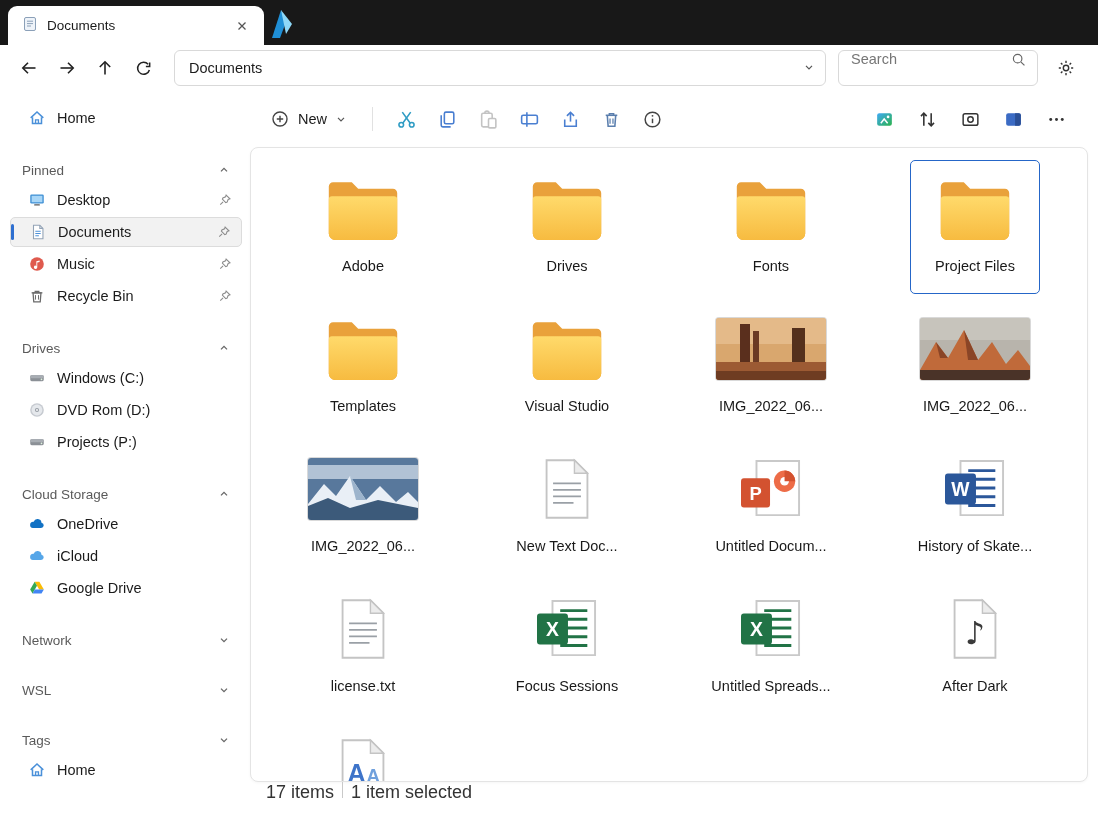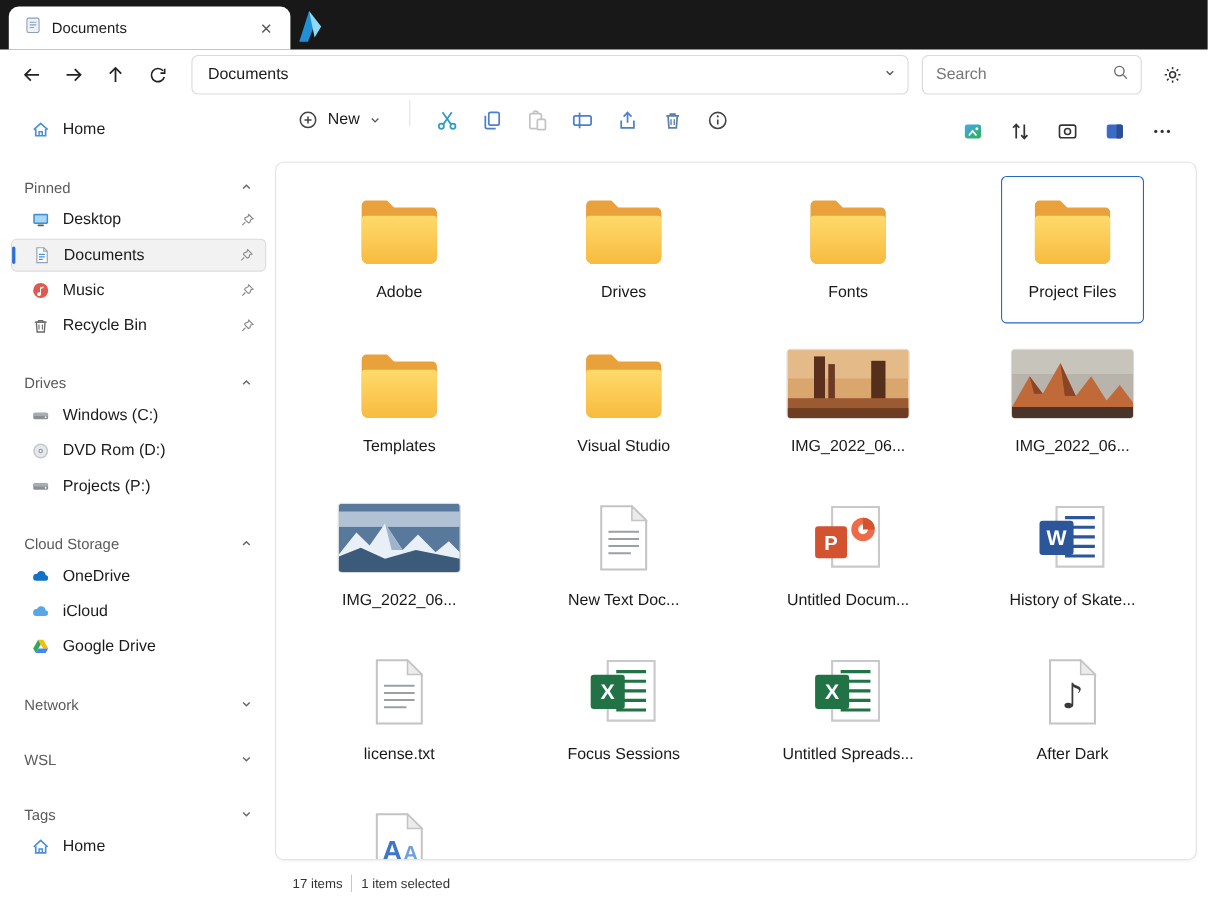--- a/index.html
+++ b/index.html
@@ -15,21 +15,21 @@
   .tab-close { margin-left:auto; width:24px; height:24px; border-radius:4px; display:flex; align-items:center; justify-content:center; }
   .peek-logo { position:absolute; left:266px; top:8px; width:30px; height:32px; }
 
   
   .navbar { height:46px; display:flex; align-items:center; padding:0 14px 0 12px; gap:4px; background:#fff; }
   .nav-btn { width:34px; height:34px; border-radius:5px; display:flex; align-items:center; justify-content:center; }
   .addressbar { flex:1; height:36px; margin:0 8px 0 10px; border:1px solid #d9d9d9; border-radius:6px;
     display:flex; align-items:center; padding:0 10px 0 14px; font-size:14.5px; cursor:text; }
   .addressbar .chev { margin-left:auto; }
   .searchbox { width:200px; height:36px; border:1px solid #d9d9d9; border-radius:6px;
-    display:flex; align-items:center; padding:0 10px 0 12px; }
+    display:flex; align-items:flex-start; padding:0 10px 0 12px; }
   .searchbox input { border:none; outline:none; width:140px; font-size:14.5px; font-family:inherit; color:#222; background:transparent; }
   .searchbox input::placeholder { color:#767676; }
   .settings-btn { width:36px; height:34px; margin-left:6px; border-radius:5px; display:flex; align-items:center; justify-content:center; }
 
   
   .content { display:flex; height:733px; }
   .sidebar { width:250px; padding:10px 8px 0 10px; overflow:hidden; flex:none; }
   .main { flex:1; display:flex; flex-direction:column; padding-right:10px; min-width:0; }
 
   
@@ -40,21 +40,21 @@
   .sb-item .pin svg { width:14px; height:14px; }
   .sb-item.selected { background:#f2f2f2; border:1px solid #dcdcdc; }
   .sb-item.selected::before { content:""; position:absolute; left:0; top:50%; transform:translateY(-50%);
     width:3px; height:16px; border-radius:2px; background:#2e6fd0; }
   .sb-header { height:26px; margin-top:24px; display:flex; align-items:center; padding:0 12px; 
     font-size:13.5px; color:#5a5a5a; cursor:pointer; border-radius:5px; }
   .sb-header .ic { margin-left:auto; }
   .sb-header .ic svg { width:12px; height:12px; display:block; }
 
   
-  .commandbar { height:56px; display:flex; padding:0 14px 0 10px; gap:7px; }
+  .commandbar { height:56px; display:flex; align-items:center; padding:0 14px 0 10px; gap:7px; }
   .cmd-new { display:flex; align-items:center; gap:8px; height:36px; padding:0 10px; border-radius:5px; font-size:14.5px; }
   .cmd-new .ic svg { width:20px; height:20px; display:block; }
   .cmd-new .chev svg { width:12px; height:12px; }
   .cmd-sep { width:1px; height:24px; background:#e1e1e1; margin:0 8px; }
   .cmd-btn { width:36px; height:36px; border-radius:5px; display:flex; align-items:center; justify-content:center; }
   .cmd-btn svg { width:21px; height:21px; display:block; }
   .cmd-right { margin-left:auto; display:flex; align-items:center; gap:7px; }
 
   
   .filecard { flex:1; background:#fff; border:1px solid #e4e4e4; border-radius:8px;
@@ -66,21 +66,21 @@
   .file-item.selected { border-color:#2566c8; }
   .file-icon { height:84px; display:flex; align-items:center; justify-content:center; }
   .file-icon svg { display:block; }
   .file-icon.kind-folder svg { width:78px; height:62px; }
   .file-icon.kind-photo svg { width:110px; height:62px; border-radius:3px; box-shadow:0 0 0 1px rgba(0,0,0,.15); }
   .file-icon.kind-page svg { width:52px; height:64px; }
   .file-icon.kind-office svg { width:64px; height:60px; }
   .file-label { margin-top:7px; font-size:14.5px; color:#191919; white-space:nowrap; }
 
   
-  .statusbar { height:42px; display:flex; align-items:center; gap:8px; padding-left:16px; font-size:12px; color:#333; }
+  .statusbar { height:42px; display:flex; align-items:flex-start; gap:8px; padding-left:16px; font-size:18px; color:#333; }
   .status-sep { width:1px; height:16px; background:#c9c9c9; }
 </style>
 </head>
 <body>
 
 <div class="titlebar">
   <div class="tab">
     <span class="ic">
       <svg width="16" height="16" viewBox="0 0 16 16">
           <rect x="2.5" y="1.5" width="11" height="13" rx="1.5" fill="#eef3f9" stroke="#8ba0b8"></rect>

